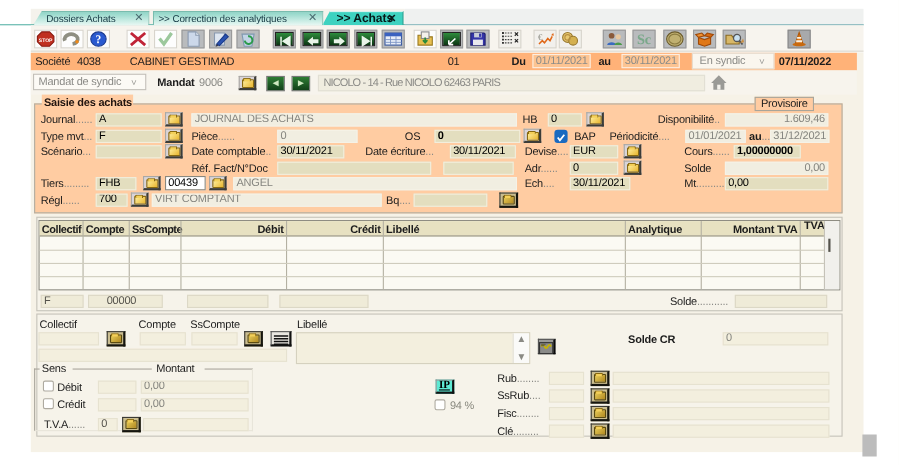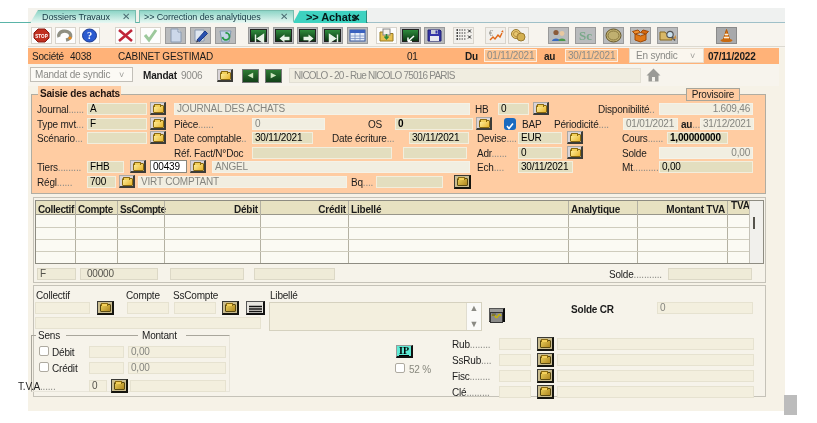--- a/index.html
+++ b/index.html
@@ -22,21 +22,21 @@
 .gb{padding:0}
 </style></head><body>
 <div id="win"></div>
 
 <div class="ab" style="left:28px;top:8px;width:340px;height:15px;background:#f4f2ec"></div>
 <div class="ab" style="left:368px;top:8px;width:417px;height:15px;background:#eff1f0"></div>
 <div class="ab" style="left:0;top:22px;width:785px;height:1px;background:#5ab4a8"></div>
 <div class="ab" style="left:368px;top:22px;width:417px;height:1px;background:#9fc0c8"></div>
 
 <div class="ab" style="left:30px;top:10px;width:106px;height:13px;background:linear-gradient(180deg,#8ed5c7,#e8f8f3);border:1px solid #79bcae;border-bottom:none;clip-path:polygon(8px 0,100% 0,100% 100%,0 100%)"></div>
-<div class="lb" style="left:42px;top:12px;color:#173a45;font-size:9px;letter-spacing:-0.1px">Dossiers Travaux</div>
+<div class="lb" style="left:42px;top:12px;color:#173a45;font-size:9px;letter-spacing:-0.1px">Dossiers Achats</div>
 <div class="lb" style="left:122px;top:11px;color:#4a6a70;font-size:10px">✕</div>
 
 <div class="ab" style="left:139px;top:10px;width:155px;height:13px;background:linear-gradient(180deg,#8ed5c7,#e8f8f3);border:1px solid #79bcae;border-bottom:none;clip-path:polygon(0 0,100% 0,100% 100%,0 100%)"></div>
 <div class="lb" style="left:144px;top:12px;color:#173a45;font-size:9px;letter-spacing:-0.1px">&gt;&gt; Correction des analytiques</div>
 <div class="lb" style="left:280px;top:11px;color:#4a6a70;font-size:10px">✕</div>
 
 <div class="ab" style="left:293px;top:10px;width:74px;height:13px;background:#3ed2c0;border-top:1px solid #d8f2ee;border-left:1px solid #d8f2ee;border-right:1px solid #2a8a80;clip-path:polygon(7px 0,100% 0,100% 100%,0 100%)"></div>
 <div class="lb bd" style="left:306px;top:12px;color:#061a1a;font-size:11px;letter-spacing:-0.1px">&gt;&gt; Achats</div>
 <div class="lb bd" style="left:352px;top:12px;color:#061a1a;font-size:10px">✕</div>
 
@@ -203,21 +203,21 @@
 <div class="lb gy" style="left:181px;top:70px">9006</div>
 <div class="fb" style="left:217px;top:69px">
     <div class="fold"></div>
   </div>
 <div class="gb" style="left:242px;top:69px">
     <div class="gbi">◄</div>
   </div>
 <div class="gb" style="left:265px;top:69px">
     <div class="gbi">►</div>
   </div>
-<div class="ab" style="left:289px;top:68px;width:352px;height:15px;background:#f0ede0;border:1px solid #e2dfd4;font-size:10px;letter-spacing:-0.8px;line-height:13px;color:#8a8a86;padding:0 4px">NICOLO - 20 - Rue NICOLO 75016 PARIS</div>
+<div class="ab" style="left:289px;top:68px;width:352px;height:15px;background:#f0ede0;border:1px solid #e2dfd4;font-size:10px;letter-spacing:-0.8px;line-height:13px;color:#8a8a86;padding:0 4px">NICOLO - 14 - Rue NICOLO 62463 PARIS</div>
 <svg class="ab" style="left:646px;top:68px" width="15" height="14" viewBox="0 0 15 14">
     <path d="M0.5 7.5 L7.5 0.5 L14.5 7.5 H12.5 V13.5 H2.5 V7.5 Z" fill="#9a9a96"></path>
     <rect x="6" y="9" width="3" height="4.5" fill="#f4f2ec"></rect>
   </svg>
 
 <div class="ab" style="left:31px;top:94px;width:735px;height:100px;background:#ffcca2;border:1px solid #b0ada2"></div>
 <div class="ab" style="left:38px;top:86px;width:83px;height:14px;background:#ffcca2"></div>
 <div class="lb bd" style="left:40px;top:88px;color:#201410">Saisie des achats</div>
 <div class="ab" style="left:686px;top:88px;width:54px;height:13px;background:#ffcca2;border:1px solid #a8a59a;font-size:10px;letter-spacing:-0.2px;line-height:12px;color:#1c1c1c;text-align:center">Provisoire</div>
 <div id="panel">
@@ -338,21 +338,21 @@
 <div class="ab" style="left:727px;top:201px;width:1px;height:62px;background:#b4b1a2"></div>
 
 <div class="ab" style="left:36px;top:227px;width:714px;height:1px;background:#cfccbd"></div>
 <div class="ab" style="left:36px;top:239px;width:714px;height:1px;background:#cfccbd"></div>
 <div class="ab" style="left:36px;top:251px;width:714px;height:1px;background:#cfccbd"></div>
 
 <div class="ab" style="left:749px;top:201px;width:14px;height:62px;background:#f1f0ec;border-left:1px solid #c5c2b8"></div>
 <div class="ab" style="left:753px;top:217px;width:2px;height:12px;background:#55534c"></div>
 
 <div class="f" style="left:37px;top:268px;width:39px;background:#efebd8;border-color:#dcd8c6;color:#55534c">F</div>
-<div class="f" style="left:80px;top:268px;width:78px;background:#efebd8;border-color:#dcd8c6;color:#55534c;padding-left:6px">00000</div>
+<div class="f" style="left:80px;top:268px;width:68px;background:#efebd8;border-color:#dcd8c6;color:#55534c;padding-left:16px">00000</div>
 <div class="f" style="left:170px;top:268px;width:74px;background:#efebd8;border-color:#dcd8c6"></div>
 <div class="f" style="left:254px;top:268px;width:81px;background:#efebd8;border-color:#dcd8c6"></div>
 <div class="lb" style="left:609px;top:269px">Solde<span class="gy">...........</span></div>
 <div class="f" style="left:668px;top:268px;width:84px;background:#efebd8;border-color:#dcd8c6"></div>
 </div>
 
 <div class="ab" style="left:33px;top:285px;width:733px;height:112px;background:#f6f3ea;border:1px solid #c5c2b8"></div>
 <div id="bottom">
 <div class="lb" style="left:36px;top:290px">Collectif</div>
 <div class="lb" style="left:126px;top:290px">Compte</div>
@@ -417,25 +417,25 @@
 <div class="ab" style="left:138px;top:330px;width:48px;height:11px;background:#f6f3ea"></div>
 <div class="lb" style="left:142px;top:330px">Montant</div>
 <div class="chk" style="left:39px;top:346px"></div>
 <div class="lb" style="left:52px;top:347px">Débit</div>
 <div class="f" style="left:89px;top:346px;width:35px;background:#f3efde;border-color:#e6e2d0"></div>
 <div class="f" style="left:128px;top:346px;width:98px;background:#f3efde;border-color:#e6e2d0;color:#85857f">0,00</div>
 <div class="chk" style="left:39px;top:362px"></div>
 <div class="lb" style="left:52px;top:363px">Crédit</div>
 <div class="f" style="left:89px;top:362px;width:35px;background:#f3efde;border-color:#e6e2d0"></div>
 <div class="f" style="left:128px;top:362px;width:98px;background:#f3efde;border-color:#e6e2d0;color:#85857f">0,00</div>
-<div class="lb" style="left:18px;top:381px">T.V.A<span class="gy">......</span></div>
+<div class="lb" style="left:40px;top:381px">T.V.A<span class="gy">......</span></div>
 <div class="f" style="left:89px;top:380px;width:18px;background:#f3efde;border-color:#e6e2d0;color:#55534c">0</div>
 <div class="fbd" style="left:111px;top:379px">
       <div class="fold"></div>
     </div>
 <div class="f" style="left:130px;top:380px;width:96px;background:#f3efde;border-color:#e6e2d0"></div>
 
 <div class="ab" style="left:396px;top:345px;width:17px;height:13px;background:#5eead4;border:1px solid #999;border-right:2px solid #111;border-bottom:2px solid #111;font-family:'Liberation Serif',serif;font-weight:bold;font-size:10px;line-height:10px;text-align:center;text-decoration:underline;color:#000">IP</div>
 <div class="chk" style="left:395px;top:363px;width:10px;height:10px"></div>
-<div class="lb" style="left:409px;top:364px;color:#88887e">52 %</div>
+<div class="lb" style="left:409px;top:364px;color:#88887e">94 %</div>
 </div>
 
 <div class="ab" style="left:784px;top:395px;width:13px;height:20px;background:#bcbcbc"></div>
 
 </body></html>

